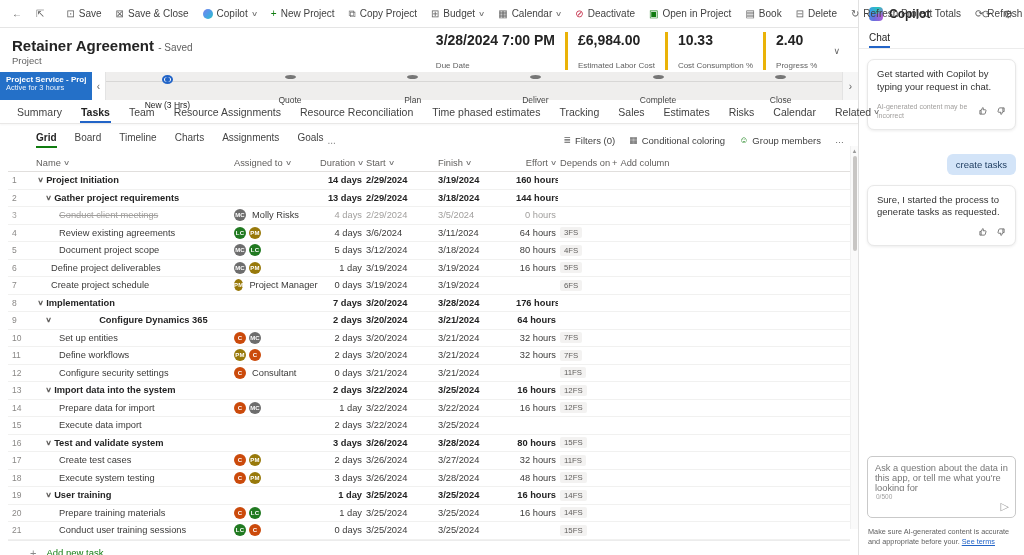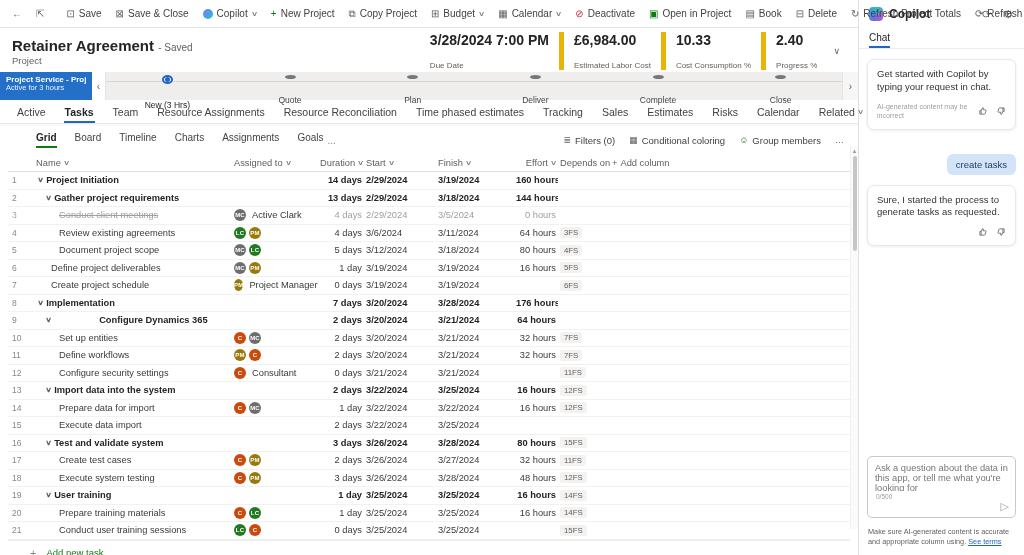--- a/index.html
+++ b/index.html
@@ -20,21 +20,21 @@
   .caret { font-size:7px; color:#707070; transform:scaleX(1.4); }
   .tb-sep { width:1px; height:16px; background:#e0e0e0; margin:0 3px; }
   .tb-spacer { flex:1; }
 
   
   .titlerow { display:flex; justify-content:space-between; align-items:center; padding:4px 12px 2px 12px; }
   .page-title { font-size:15px; font-weight:bold; color:#242424; }
   .title-state { font-size:10px; color:#616161; font-weight:normal; }
   .entity { font-size:9.5px; color:#616161; margin-top:1px; }
   .stats { display:flex; align-items:center; gap:0; }
-  .stat { padding:0 10px; border-left:5px solid #eab308; text-align:left; }
+  .stat { padding:0 10px; border-left:3px solid #eab308; text-align:left; }
   .stat:first-child { border-left:none; }
   .stat .v { font-size:14px; font-weight:bold; color:#242424; white-space:nowrap; }
   .stat .l { font-size:8px; color:#616161; margin-top:13px; white-space:nowrap; }
   .stats-caret { font-size:9px; color:#616161; padding:0 6px; cursor:pointer; }
 
   
   .bpf { height:28px; display:flex; align-items:stretch; background:#efeeed; position:relative; }
   .bpf-box { width:92px; background:#2470c8; color:#fff; padding:3px 6px; line-height:1.15; }
   .bpf-box .t { font-size:8px; font-weight:bold; white-space:nowrap; overflow:hidden; }
   .bpf-box .s { font-size:7.5px; opacity:.9; white-space:nowrap; }
@@ -254,21 +254,21 @@
           </div>
           <div class="stage">
             <div class="ring"></div>
             <div class="lbl">Close</div>
           </div>
         </div>
       <div class="bpf-next">›</div>
     </div>
 
     <div class="tabs" id="tabs">
-        <div class="tab">Active</div>
+        <div class="tab">Summary</div>
         <div class="tab active">Tasks</div>
         <div class="tab">Team</div>
         <div class="tab">Resource Assignments</div>
         <div class="tab">Resource Reconciliation</div>
         <div class="tab">Time phased estimates</div>
         <div class="tab">Tracking</div>
         <div class="tab">Sales</div>
         <div class="tab">Estimates</div>
         <div class="tab">Risks</div>
         <div class="tab">Calendar</div>
@@ -369,21 +369,21 @@
             <div class="c"></div>
             <div class="c"></div>
           </div>
           <div class="grow strike">
             <div class="c num">3</div>
             <div class="c namecell" style="padding-left: 25px;">
               <span class="nm">Conduct client meetings</span>
             </div>
             <div class="c avatars">
               <span class="avatar" style="background: rgb(109, 109, 109);">MC</span>
-              <span class="assignee-name">Active Clark</span>
+              <span class="assignee-name">Molly Risks</span>
             </div>
             <div class="c dur right">4 days</div>
             <div class="c start">2/29/2024</div>
             <div class="c finish">3/5/2024</div>
             <div class="c eff right">0 hours</div>
             <div class="c"></div>
             <div class="c"></div>
           </div>
           <div class="grow">
             <div class="c num">4</div>
@@ -713,17 +713,17 @@
         </div>
       </div>
     <div class="cp-bottom">
       <div class="cp-inputbox">
         <textarea placeholder="Ask a question about the data in this app, or tell me what you're looking for" style=""></textarea>
         <span class="cp-counter">0/500</span>
         <button class="cp-send">▷</button>
       </div>
     </div>
     <div class="cp-footer">
-      <span>Make sure AI-generated content is accurate and appropriate column using.</span>
+      <span>Make sure AI-generated content is accurate and appropriate before your.</span>
       <a>See terms</a>
     </div>
   </div>
 </div>
 
 </body></html>

